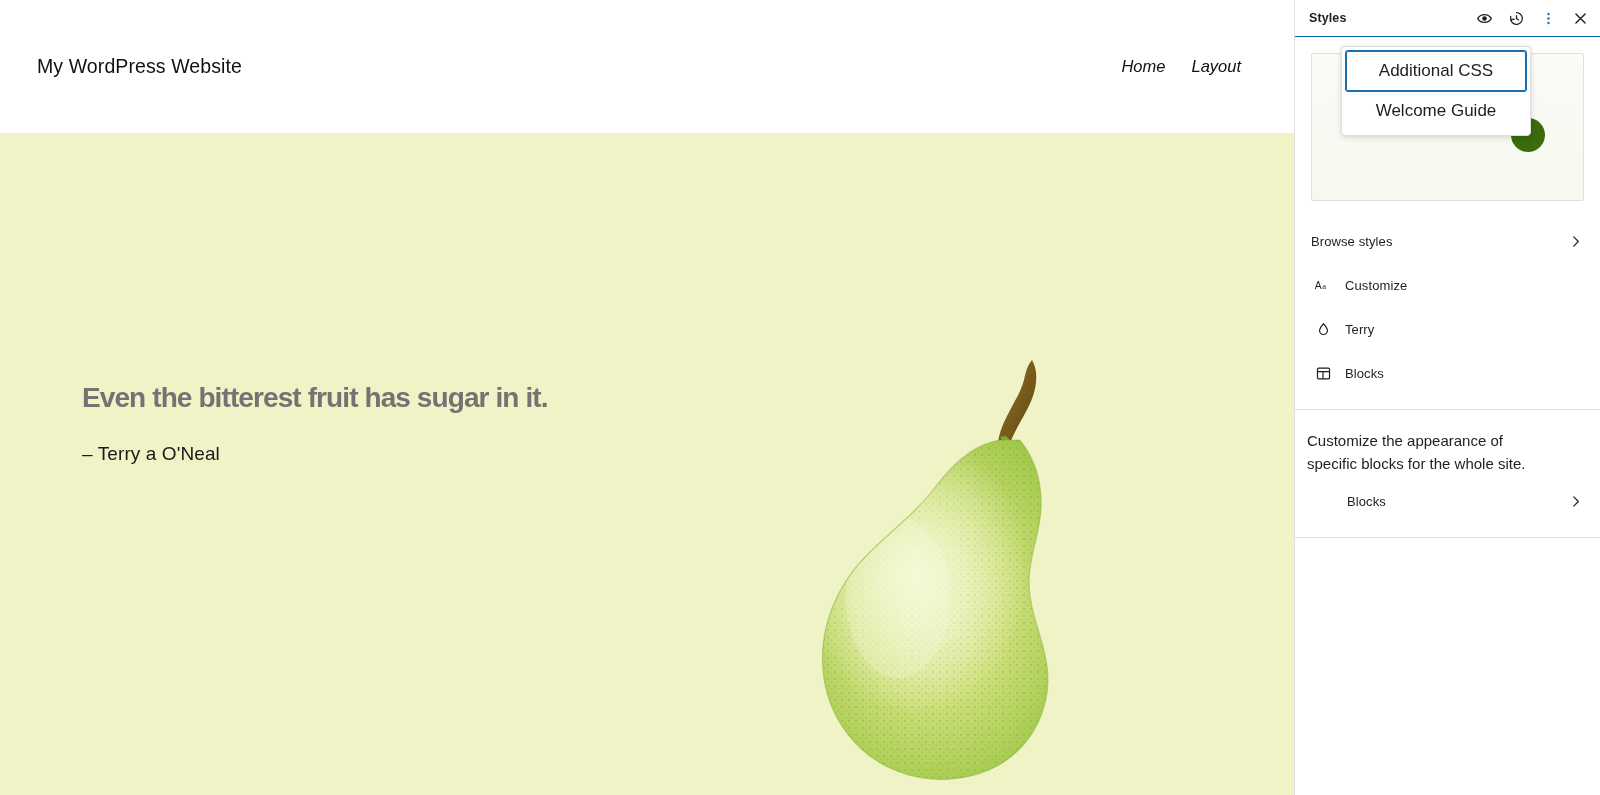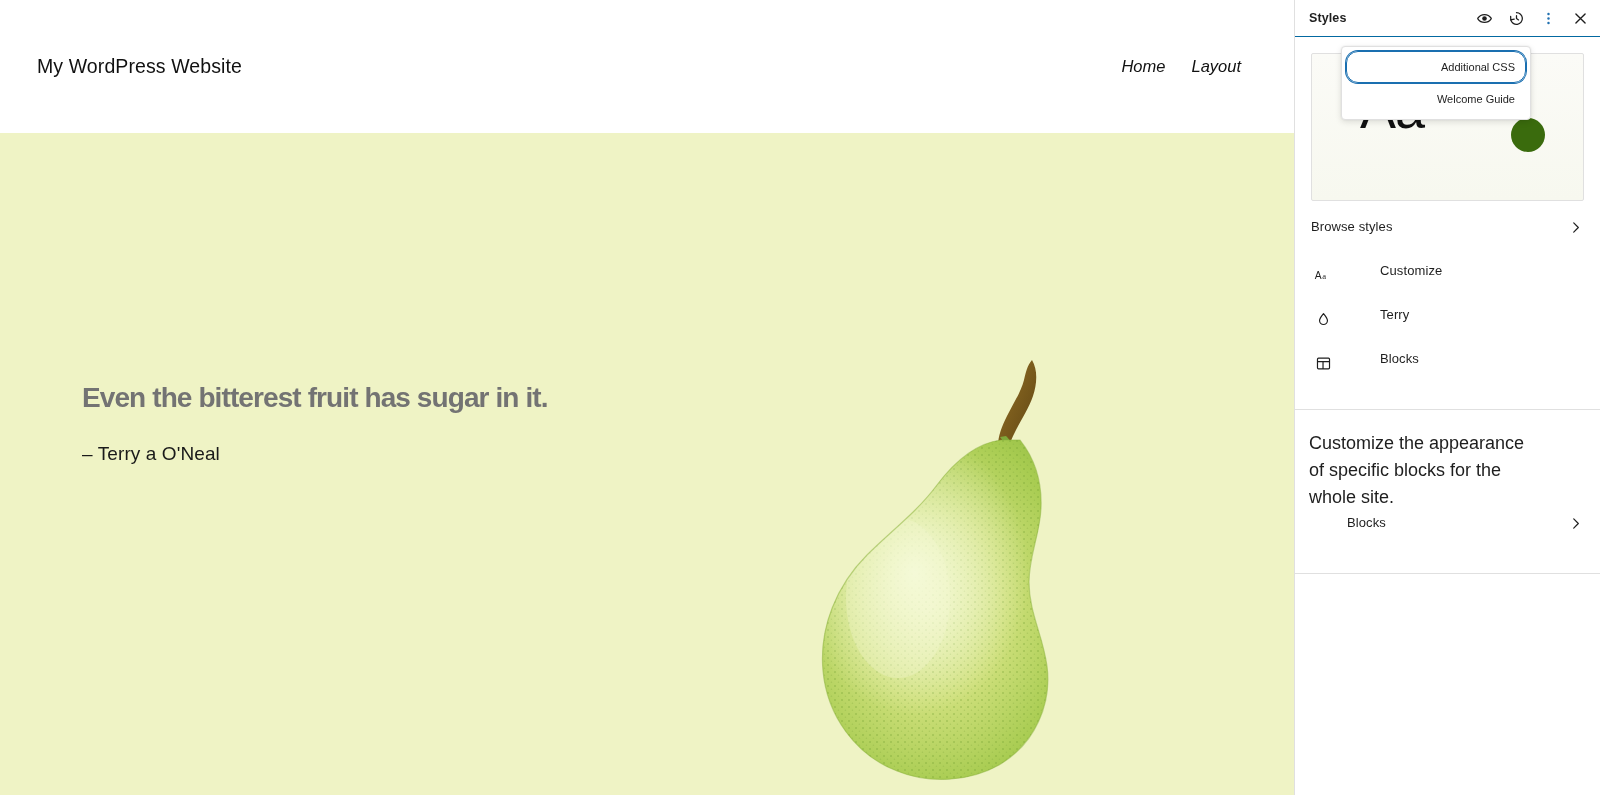--- a/index.html
+++ b/index.html
@@ -131,70 +131,70 @@
     position: absolute;
     right: 38px; top: 64px;
     width: 34px; height: 34px;
     border-radius: 50%;
     background: #3a6b0d;
   }
 
   
   .nav-row {
     display: flex;
-    align-items: flex-start;
+    align-items: center;
     height: 44px;
     padding: 0 16px;
     cursor: pointer;
     color: #1e1e1e;
     font-size: 13px;
-    gap: 35px;
   }
   .nav-row .row-label { flex: 1; letter-spacing: .1px; }
   .nav-row .chev { color: #1e1e1e; display: flex; align-items: center; }
   .nav-row .ricon {
     width: 24px; height: 24px;
     margin-right: 10px;
     display: flex; align-items: center; justify-content: center;
     color: #1e1e1e;
   }
   #browse-row { margin-top: 18px; }
   #group-appearance { padding-bottom: 14px; }
   .divider { height: 1px; background: #e0e0e0; margin: 0; }
 
   #blocks-desc {
-    padding: 20px 16px 4px 14px;
-    font-size: 18px;
+    padding: 20px 16px 4px 4px;
+    font-size: 15px;
     line-height: 1.5;
     color: #1e1e1e;
     max-width: 250px;
+    margin-left: 8px;
   }
   #blocks-row { margin-bottom: 14px; margin-left: 36px; }
 
   
   #more-menu {
     position: absolute;
     left: 1341px; top: 46px;
     width: 190px;
     background: #ffffff;
     border: 1px solid #e0e0e0;
     border-radius: 4px;
     box-shadow: 0 2px 6px rgba(0,0,0,.12), 0 0 0 1px rgba(0,0,0,.02);
     padding: 4px;
     z-index: 50;
   }
   .menu-item {
     display: block;
     width: 100%;
-    text-align: right;
-    font-size: 11px;
+    text-align: center;
+    font-size: 17px;
     color: #1e1e1e;
     background: none;
     border: 1px solid transparent;
-    border-radius: 12px;
+    border-radius: 2px;
     padding: 9px 10px;
     cursor: pointer;
     font-family: "Liberation Sans", sans-serif;
   }
   .menu-item.focused {
     border-color: #1a6fb0;
     box-shadow: 0 0 0 1px #1a6fb0;
   }
 </style>
 </head>

